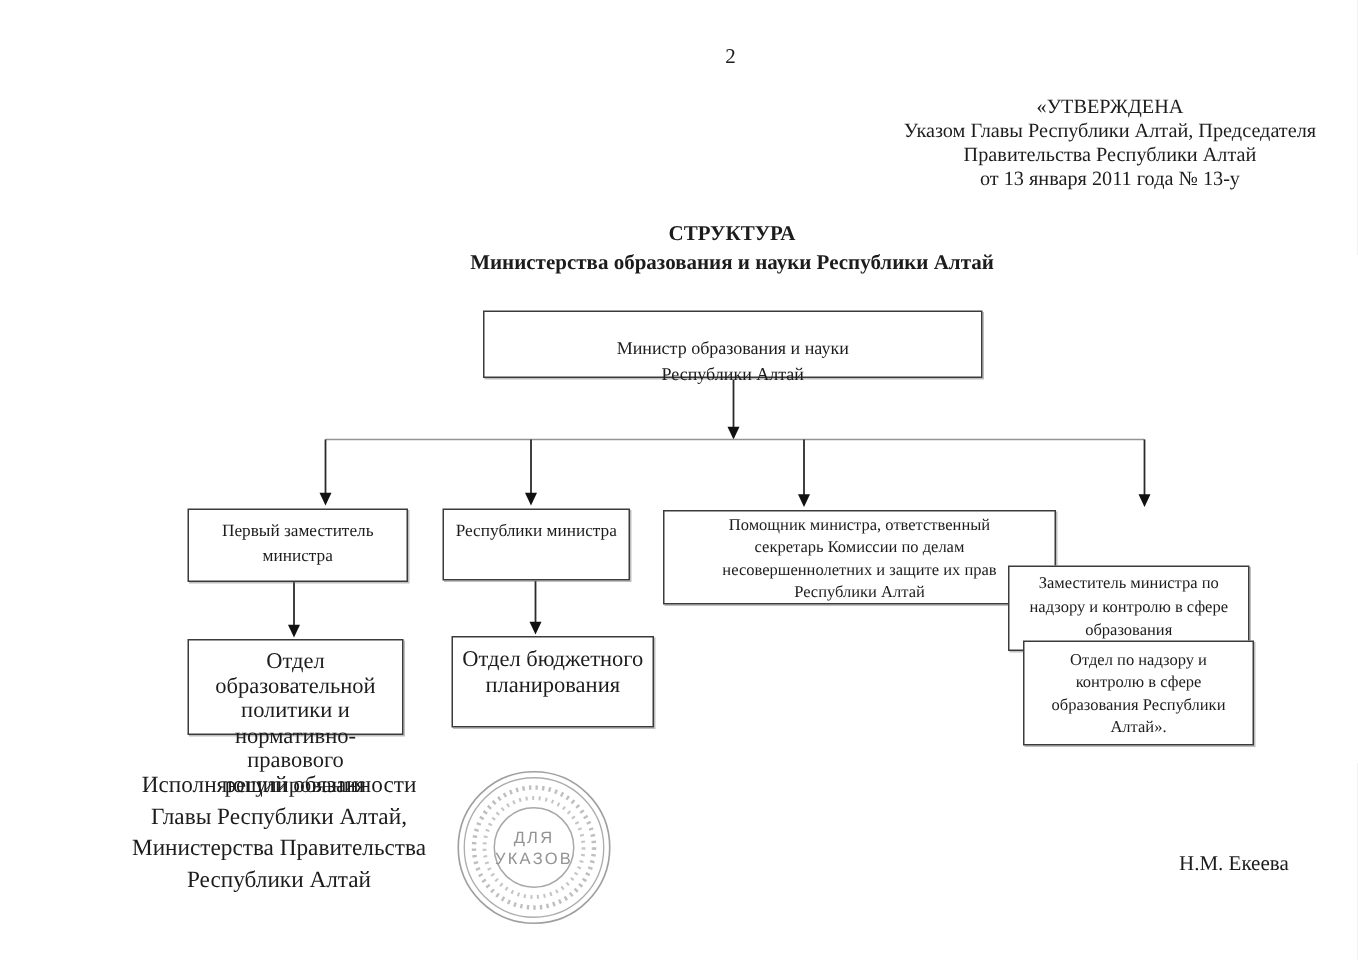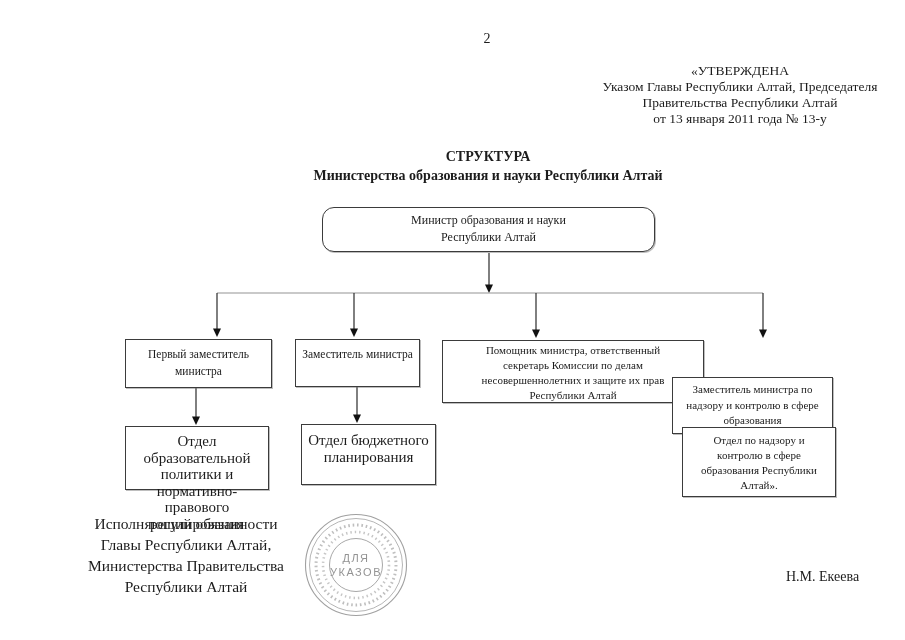--- a/index.html
+++ b/index.html
@@ -19,21 +19,21 @@
   .doc-title {
     position:absolute; left:288px; top:148px; width:400px; text-align:center;
     font-weight:bold; font-size:14px; line-height:18.5px;
   }
   .box {
     position:absolute; box-sizing:border-box; background:#fff;
     border:1.4px solid #3b3b3b; box-shadow:1px 1px 0 rgba(110,110,110,0.45);
     text-align:center; white-space:pre-line; font-size:11.5px;
     color:#1c1c1c;
   }
-  .box-root { left:322px; top:207px; width:333px; height:45px; line-height:17px; padding-top:4px; font-size:12px;border-radius:12px; }
+  .box-root { left:322px; top:207px; width:333px; height:45px; line-height:17px; padding-top:16px; font-size:12px; }
   .box-b1 { left:125px; top:339px; width:147px; height:49px; line-height:17px; padding-top:6px; }
   .box-b2 { left:295px; top:339px; width:125px; height:48px; line-height:17px; padding-top:6px; }
   .box-b3 { left:442px; top:340px; width:262px; height:63px; line-height:15px; padding-top:2px; font-size:11px; }
   .box-b4 { left:672px; top:340px; width:161px; height:57px; line-height:15.5px; padding-top:4px; font-size:11px;margin-top:37px; }
   .box-c1 { left:125px; top:426px; width:144px; height:64px; line-height:16.5px; padding-top:6px; font-size:15px; }
   .box-c2 { left:301px; top:424px; width:135px; height:61px; line-height:16.5px; padding-top:7px; font-size:15px; }
   .box-c3 { left:682px; top:427px; width:154px; height:70px; line-height:15px; padding-top:5px; font-size:11px; }
   .connectors { position:absolute; left:0; top:0; pointer-events:none; }
   .signature {
     position:absolute; left:60px; top:513px; width:252px; text-align:center;
@@ -88,21 +88,21 @@
     <line x1="357" y1="387" x2="357" y2="415" stroke="#2b2b2b" stroke-width="1.2"></line>
     <path d="M353 414.5 L361 414.5 L357 423 Z" fill="#111"></path>
     <line x1="763" y1="397" x2="763" y2="418" stroke="#2b2b2b" stroke-width="1.2"></line>
     <path d="M759 417.5 L767 417.5 L763 426 Z" fill="#111"></path>
   </svg>
 
   <div class="box box-root">Министр образования и науки
 Республики Алтай</div>
   <div class="box box-b1">Первый заместитель
 министра</div>
-  <div class="box box-b2">Заместитель министра</div>
+  <div class="box box-b2">Республики министра</div>
   <div class="box box-b3">Помощник министра, ответственный
 секретарь Комиссии по делам
 несовершеннолетних и защите их прав
 Республики Алтай</div>
   <div class="box box-b4">Заместитель министра по
 надзору и контролю в сфере
 образования</div>
   <div class="box box-c1">Отдел образовательной
 политики и нормативно-
 правового регулирования</div>

